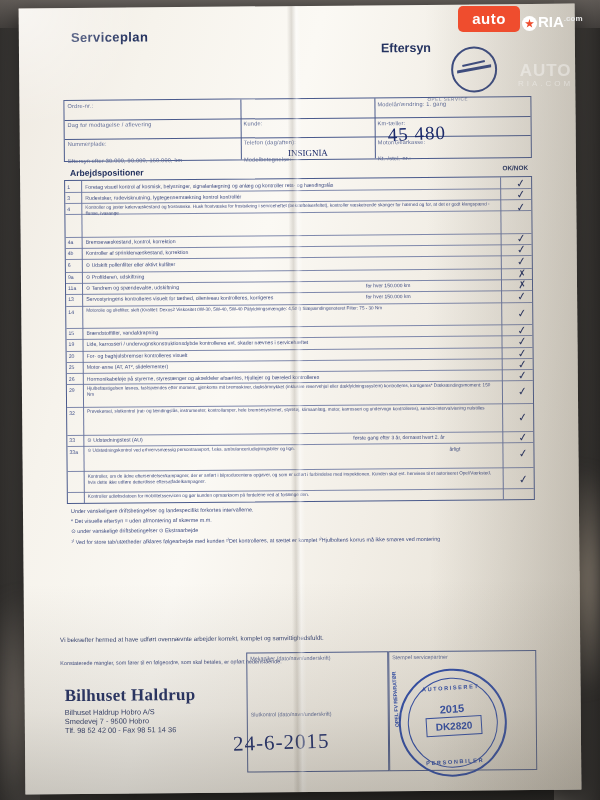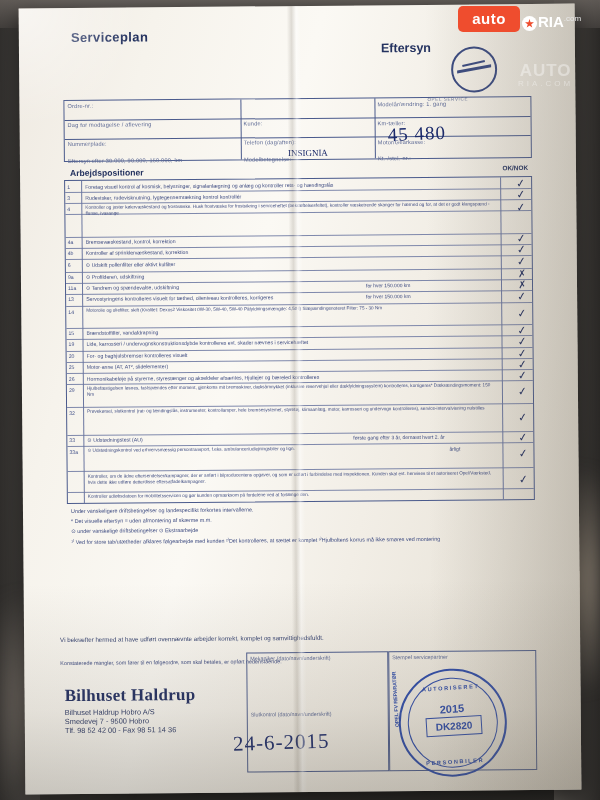--- a/index.html
+++ b/index.html
@@ -124,21 +124,21 @@
 
   
   .wm{position:absolute;}
   .wm-auto{
     left:458px;top:6px;width:62px;height:26px;border-radius:5px;
     background:#ef4d2e;color:#fff;font-size:15px;font-weight:bold;
     text-align:center;line-height:26px;letter-spacing:.5px;
   }
   .wm-ria{left:522px;top:6px;width:66px;height:26px;color:#fff;font-size:15px;font-weight:bold;line-height:26px;}
   .wm-ria .dot{display:inline-block;width:15px;height:15px;background:#fff;color:#ef4d2e;border-radius:50%;font-size:10px;line-height:15px;text-align:center;vertical-align:middle;margin-right:1px;}
-  .wm-ria .com{font-size:8px;font-weight:normal;color:#e8e8e8;vertical-align:super;}
+  .wm-ria .com{font-size:8px;font-weight:bold;color:#e8e8e8;vertical-align:super;}
   .wm-big{
     left:518px;top:62px;color:rgba(255,255,255,.38);font-size:17px;font-weight:bold;
     letter-spacing:1px;text-align:center;line-height:1.05;
   }
   .wm-big .sub{font-size:8px;letter-spacing:3px;font-weight:normal;display:block;}
 </style>
 </head>
 <body>
 
 <div id="photo">

